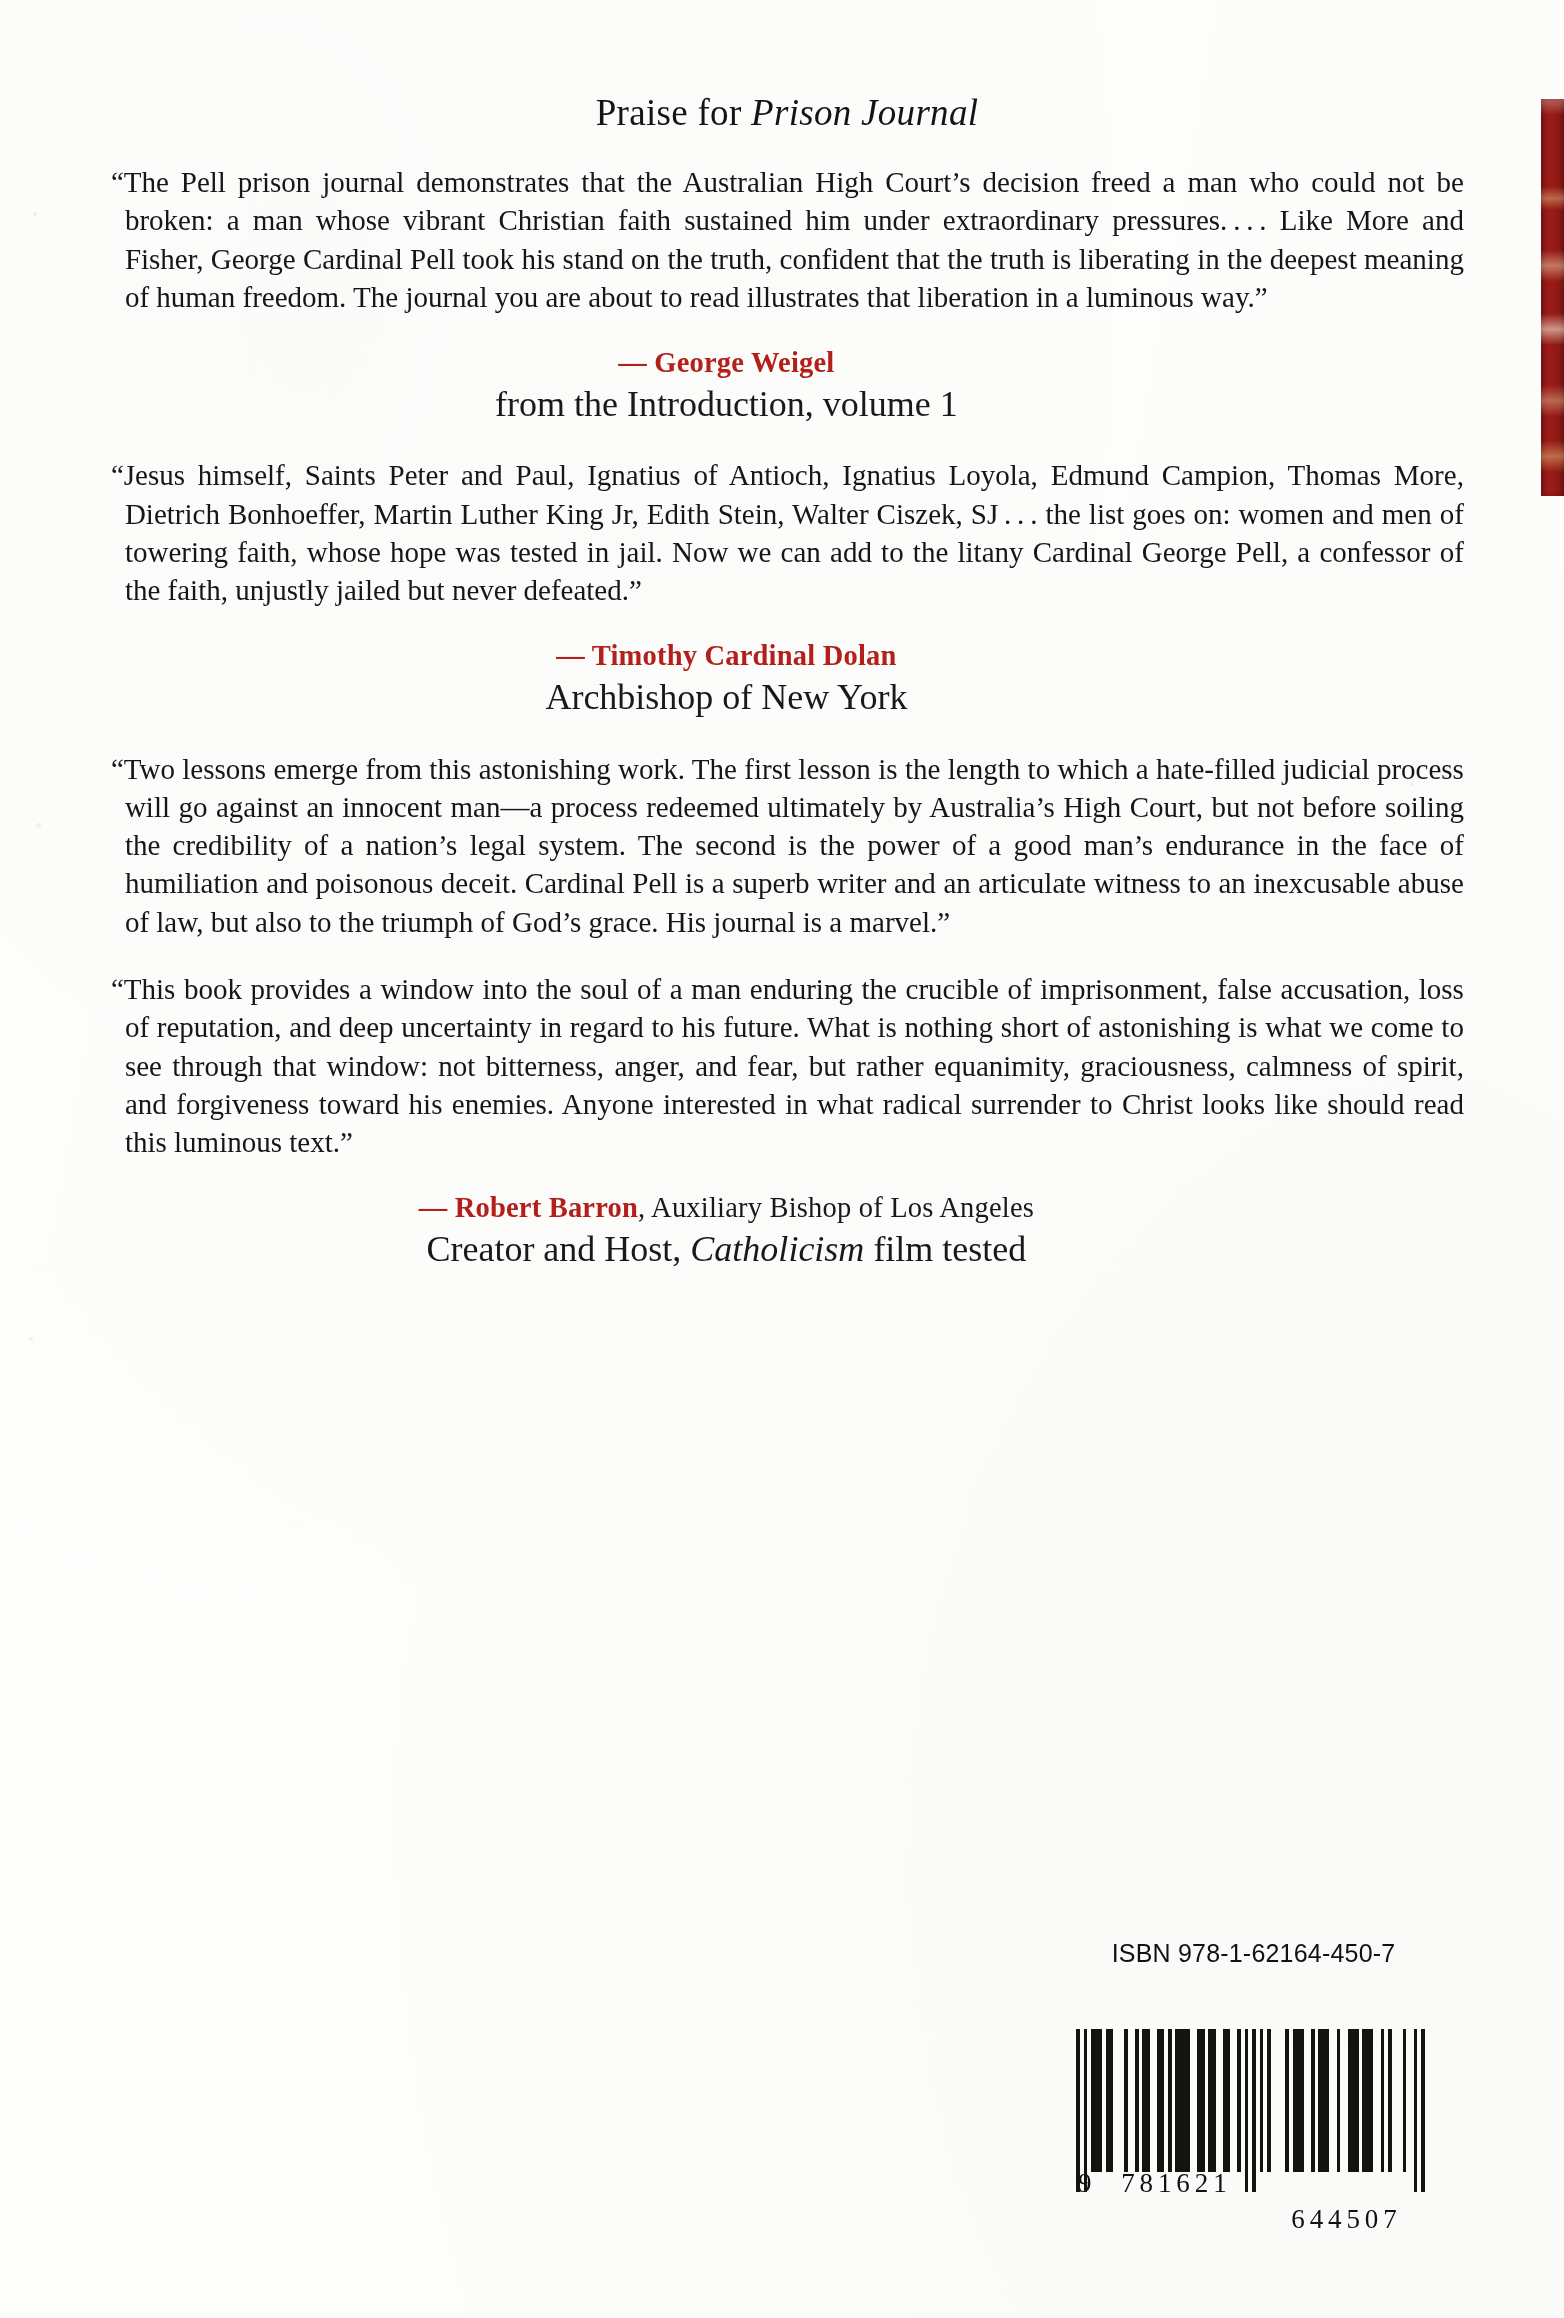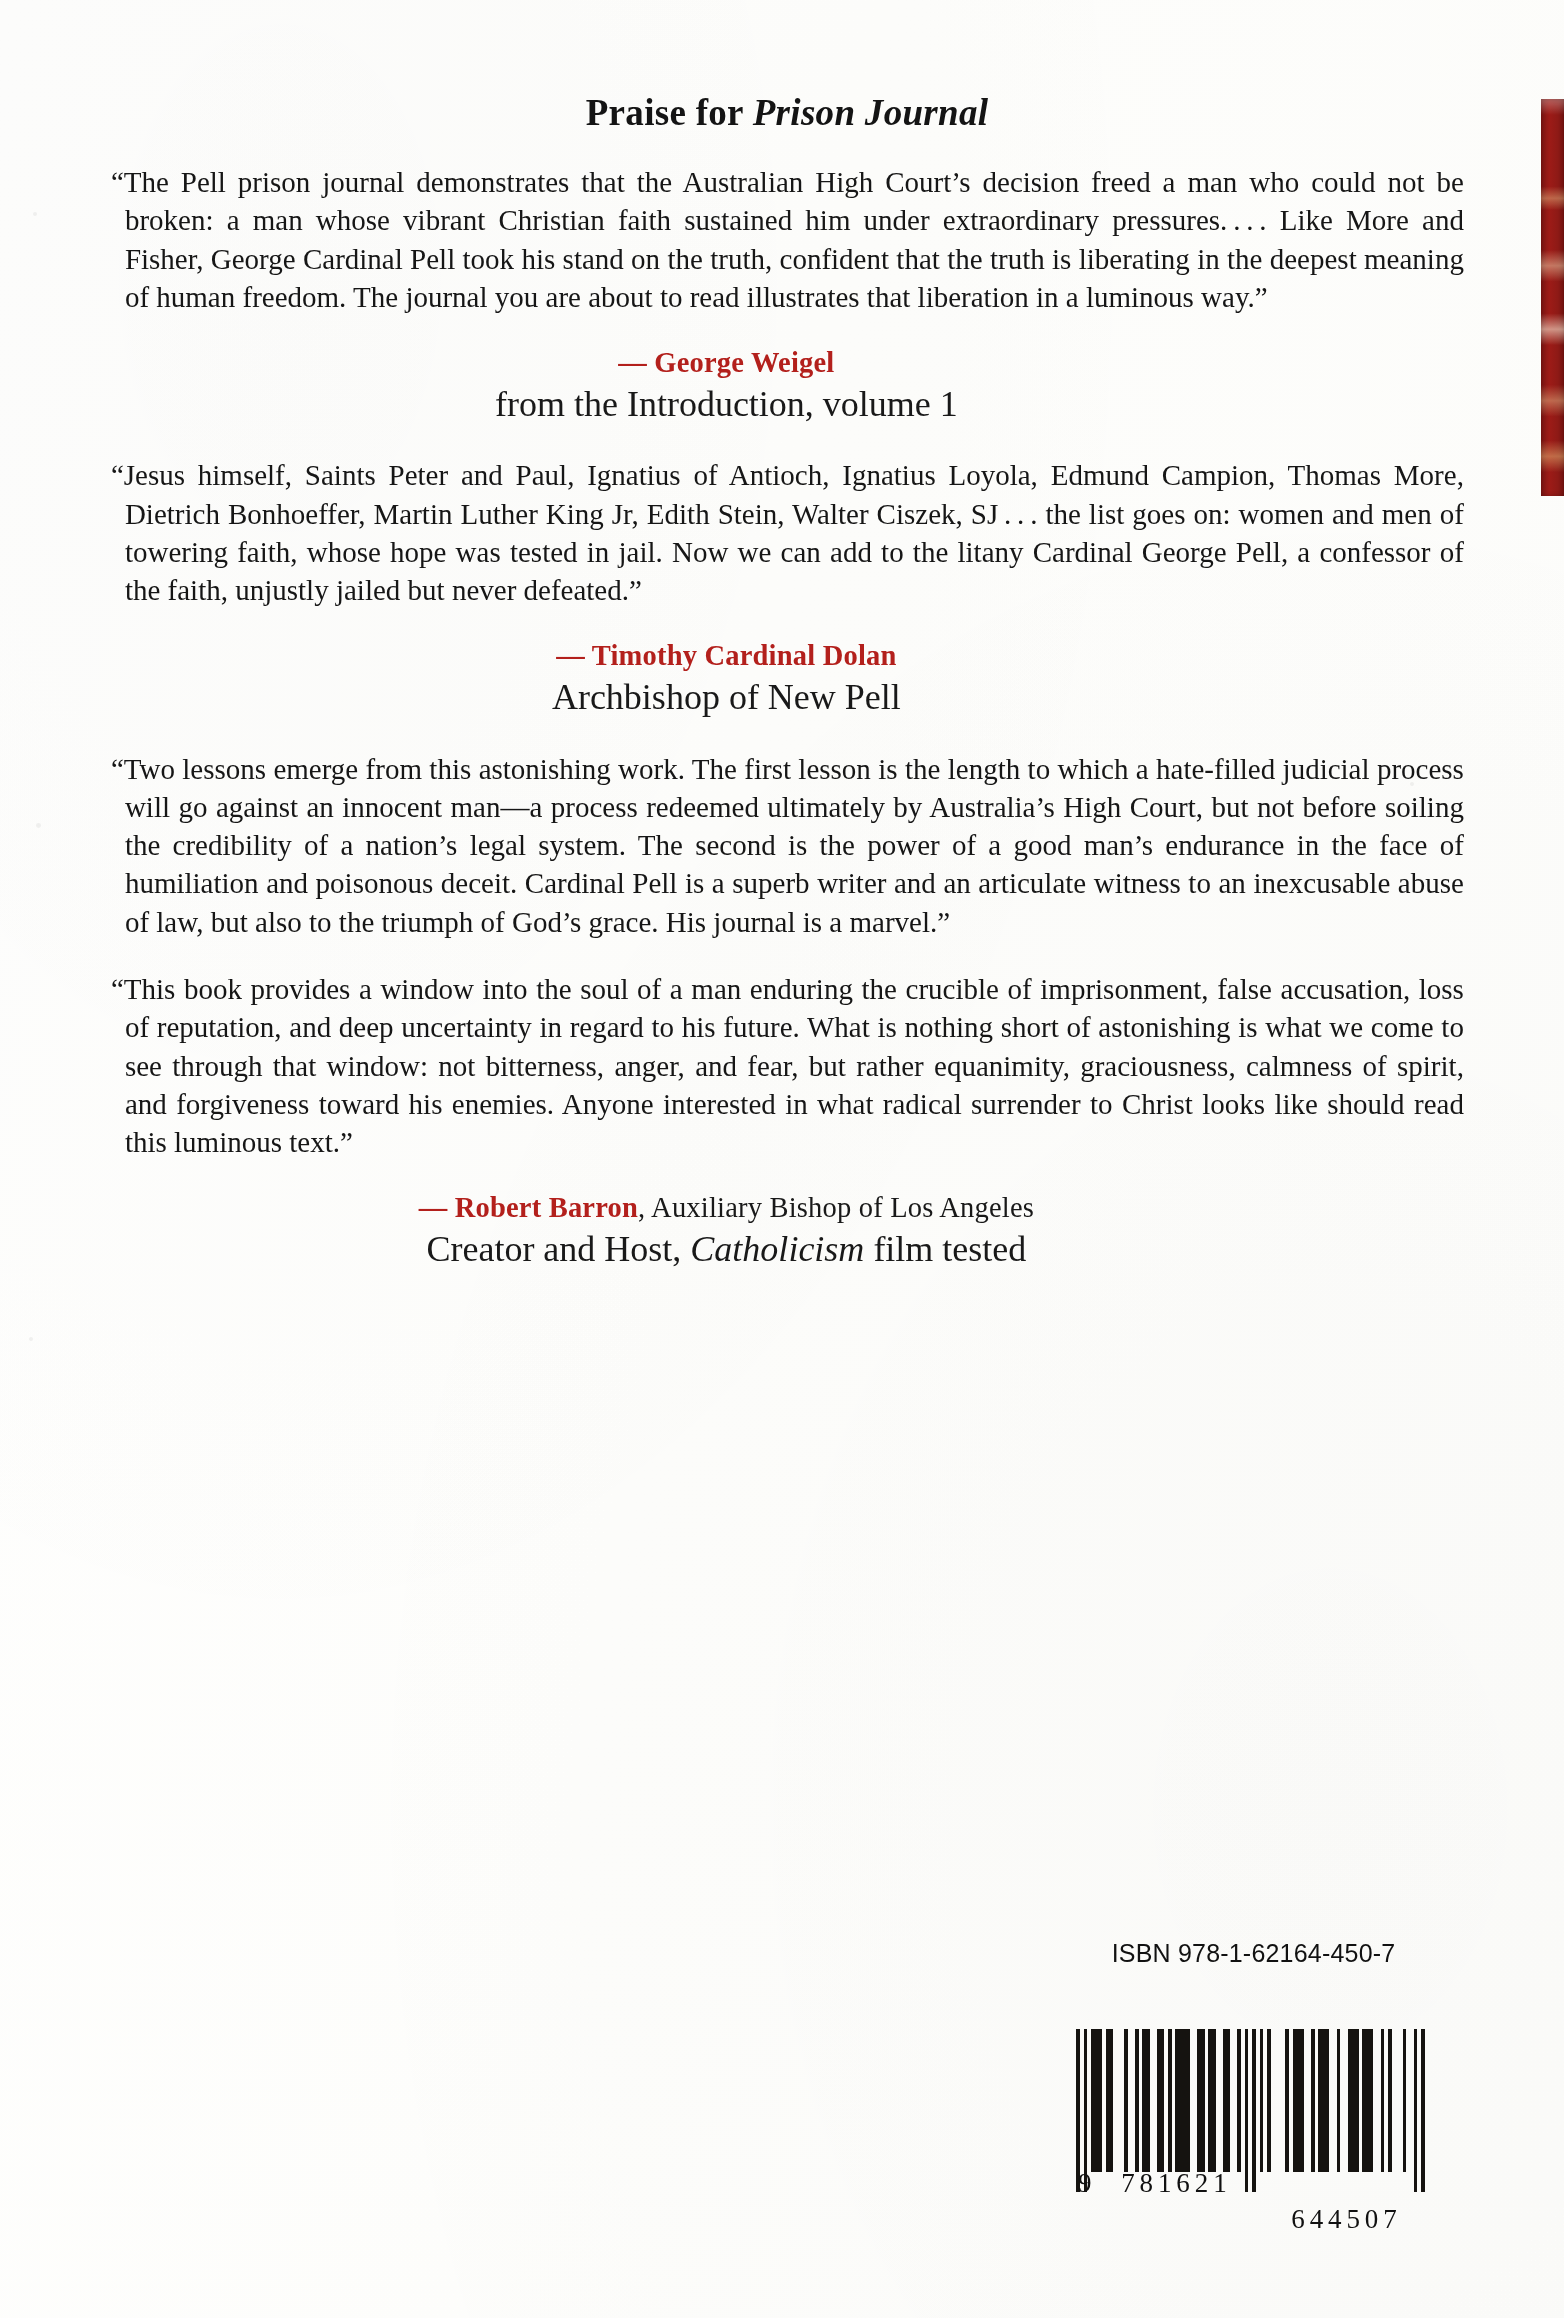--- a/index.html
+++ b/index.html
@@ -56,21 +56,21 @@
     width: 1565px;
   }
 
   
   .cover-title {
     text-align: center;
     font-size: 37px;
     letter-spacing: 0.3px;
     margin: 91px 0 0 0;
     padding-left: 9px;
-    font-weight: bold;
+    font-weight: normal;
     color: #141414;
   }
   .cover-title .t-italic {
     font-style: italic;
   }
 
   
   .quote-area {
     margin: 0 auto;
     width: 1353px;
@@ -217,21 +217,21 @@
       </div>
 
       <div class="blurb">
         <p class="blurb-text">“Jesus himself, Saints Peter and Paul, Ignatius of Antioch, Ignatius Loyola, Edmund Campion, Thomas More, Dietrich Bonhoeffer, Martin Luther King Jr, Edith Stein, Walter Ciszek, SJ . . . the list goes on: women and men of towering faith, whose hope was tested in jail. Now we can add to the litany Cardinal George Pell, a confessor of the faith, unjustly jailed but never defeated.”</p>
         <div class="attribution">
           <div class="attr-name-line">
             <span class="attr-dash">—</span>
             <span>Timothy Cardinal Dolan</span><span class="attr-role-inline"></span>
           </div>
           <div class="attr-sub-line">
-            <span>Archbishop of New Pell</span><span class="it"></span><span></span>
+            <span>Archbishop of New York</span><span class="it"></span><span></span>
           </div>
         </div>
       </div>
 
       <div class="blurb">
         <p class="blurb-text">“Two lessons emerge from this astonishing work. The first lesson is the length to which a hate-filled judicial process will go against an innocent man—a process redeemed ultimately by Australia’s High Court, but not before soiling the credibility of a nation’s legal system. The second is the power of a good man’s endurance in the face of humiliation and poisonous deceit. Cardinal Pell is a superb writer and an articulate witness to an inexcusable abuse of law, but also to the triumph of God’s grace. His journal is a marvel.”</p>
       </div>
 
       <div class="blurb">
         <p class="blurb-text">“This book provides a window into the soul of a man enduring the crucible of imprisonment, false accusation, loss of reputation, and deep uncertainty in regard to his future. What is nothing short of astonishing is what we come to see through that window: not bitterness, anger, and fear, but rather equanimity, graciousness, calmness of spirit, and forgiveness toward his enemies. Anyone interested in what radical surrender to Christ looks like should read this luminous text.”</p>

